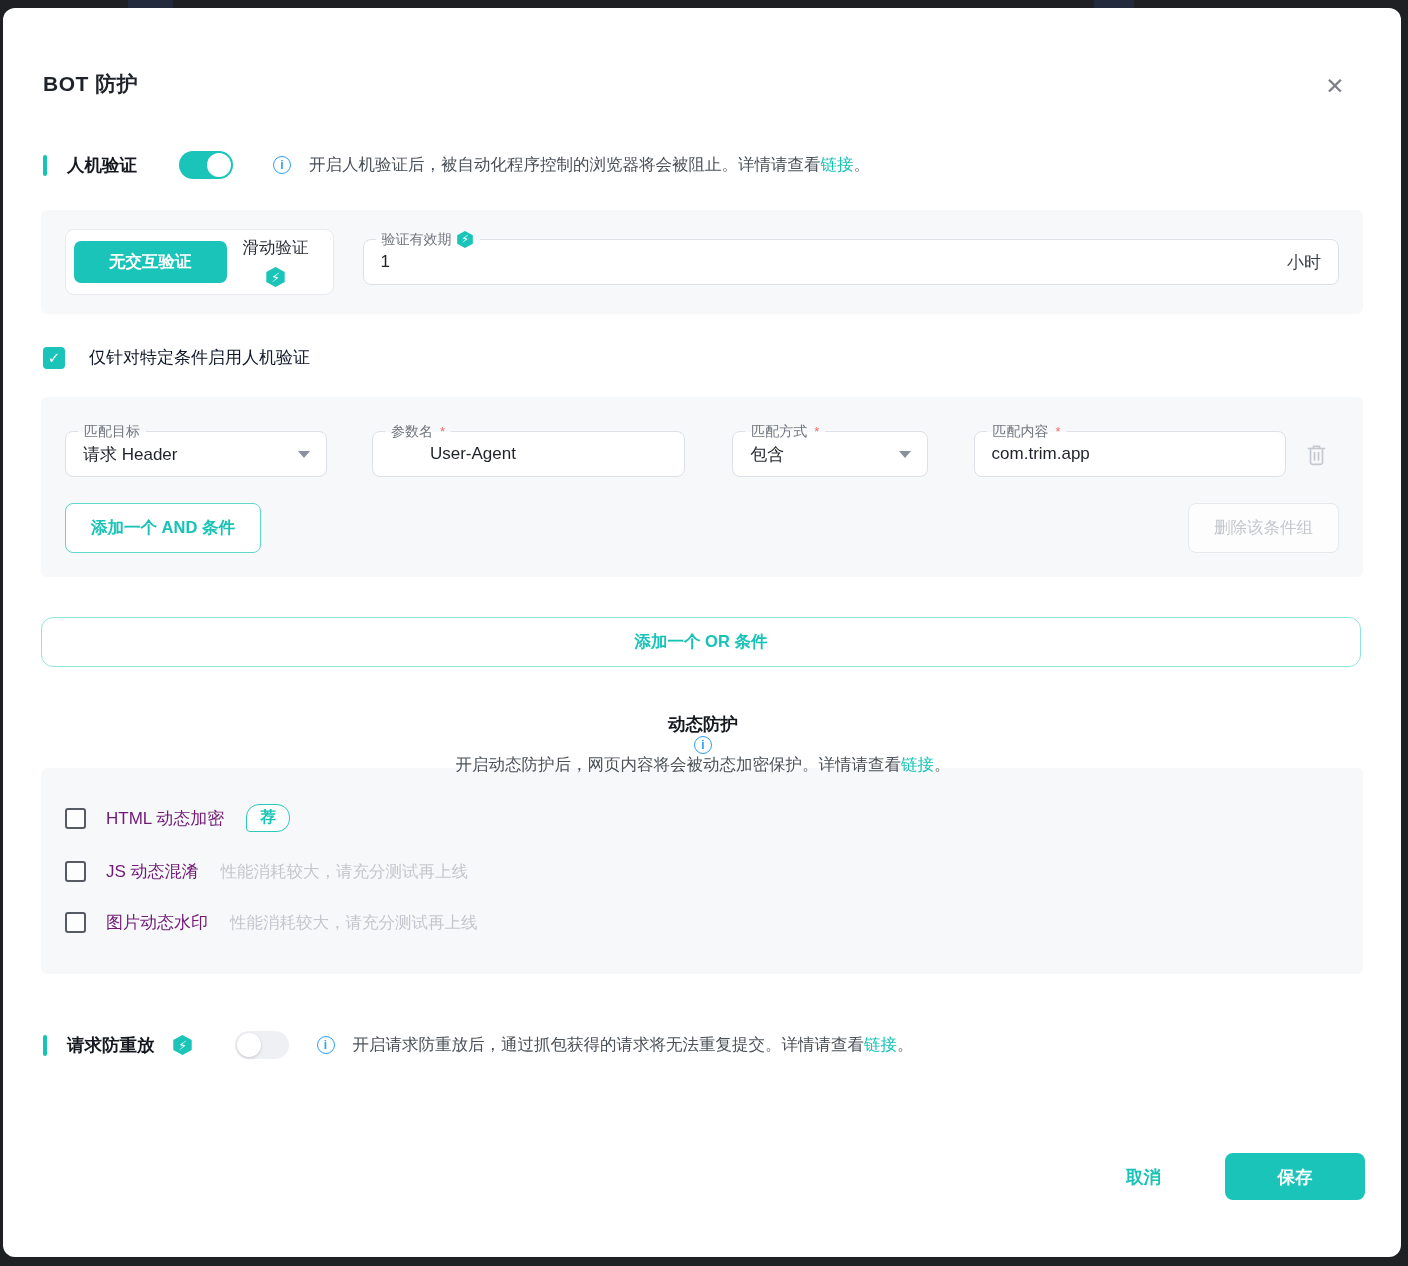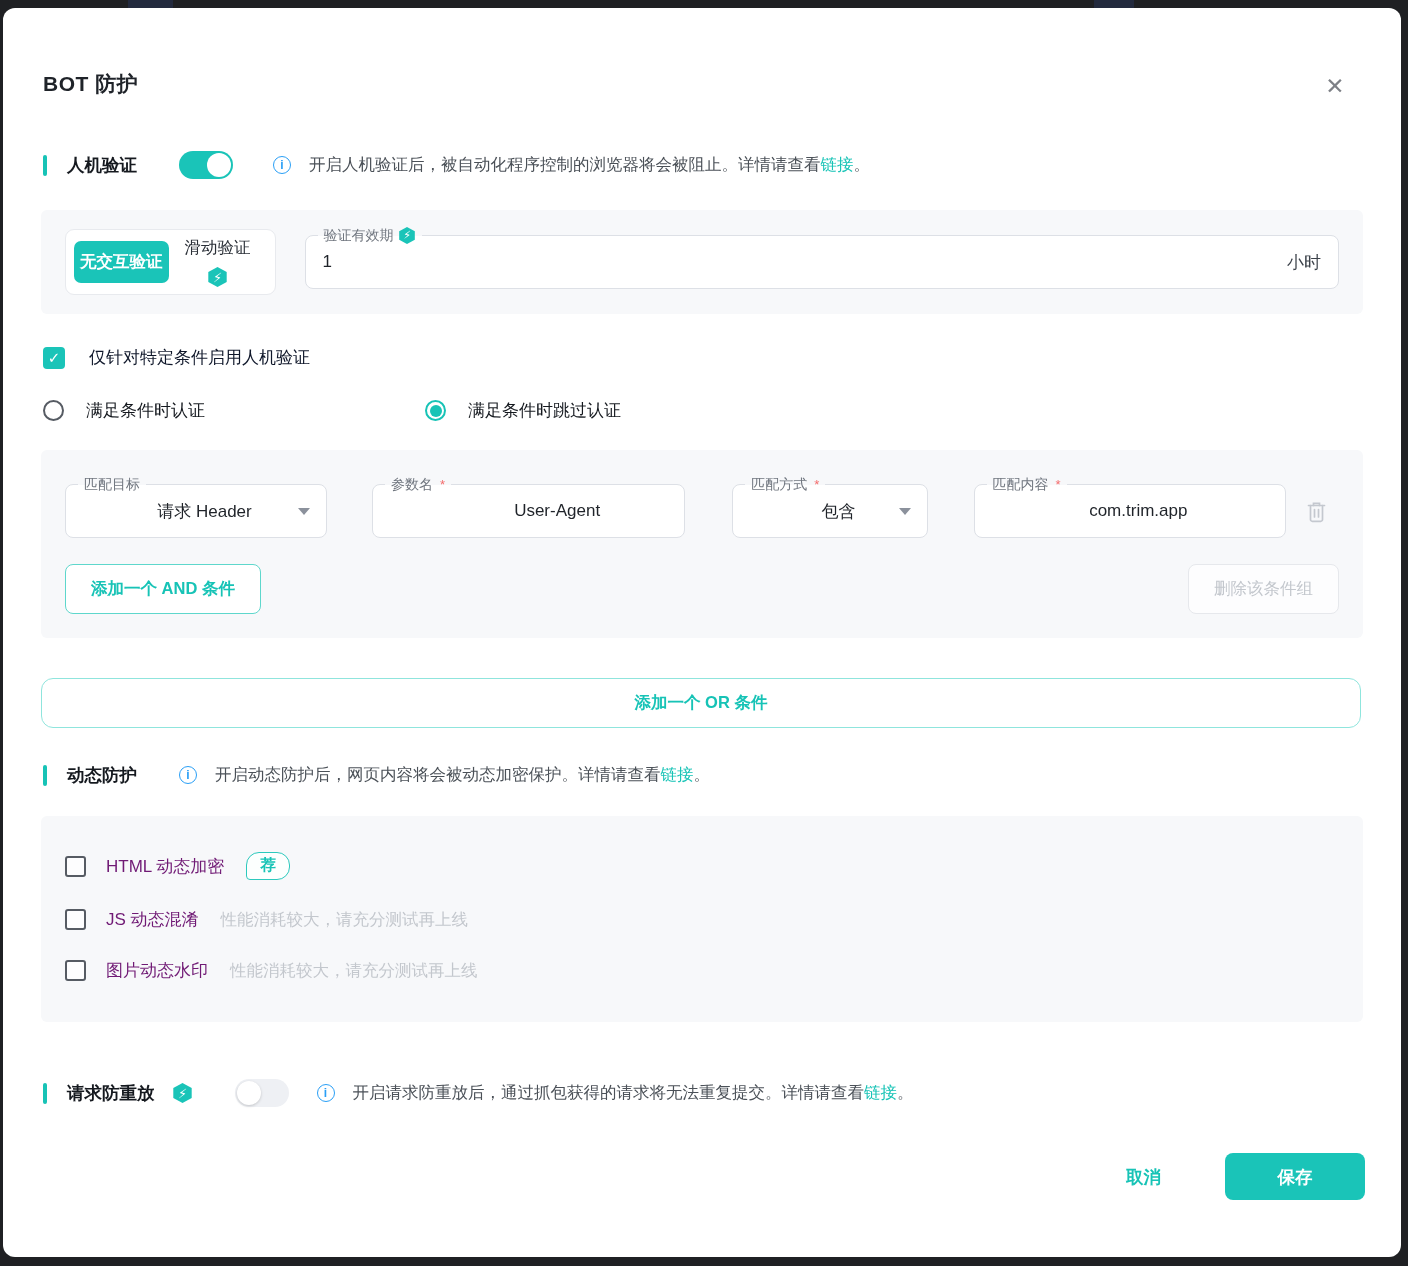--- a/index.html
+++ b/index.html
@@ -47,24 +47,24 @@
     display:inline-flex; align-items:center; justify-content:center;
     width:20px; height:20px; background:#1ac4b8; color:#fff;
     clip-path:polygon(50% 0,96% 25%,96% 75%,50% 100%,4% 75%,4% 25%);
     font-size:13px; flex:none;
   }
   
   .panel { background:#f7f8fa; border-radius:6px; margin-left:-2px; }
   .panel1 { margin-top:30px; height:104px; display:flex; align-items:center; padding:0 24px; }
   
   .seg-box { background:#fff; border:1px solid #e8eaee; border-radius:9px; padding:7px 8px; display:flex; align-items:center; flex:none; }
-  .seg-active { background:#1ac4b8; color:#fff; font-weight:bold; font-size:16.5px; border-radius:7px; padding:10px 6px; cursor:pointer; }
+  .seg-active { background:#1ac4b8; color:#fff; font-weight:bold; font-size:16.5px; border-radius:7px; padding:10px 35px; cursor:pointer; }
   .seg-plain { display:flex; align-items:center; gap:8px; font-size:16.5px; color:#2b3038; padding:0 16px; cursor:pointer;flex-direction:column; }
   
-  .ofield { position:relative; background:#fff; border:1px solid #dde0e6; border-radius:8px; height:54px; display:flex; align-items:center;justify-content:center; }
+  .ofield { position:relative; background:#fff; border:1px solid #dde0e6; border-radius:8px; height:46px; display:flex; align-items:center; }
   .olabel {
     position:absolute; top:-10px; left:12px; padding:0 6px;
     font-size:14px; color:#70767f; display:flex; align-items:center; gap:5px;
     background:linear-gradient(#f7f8fa 52%, #ffffff 52%); line-height:19px; white-space:nowrap;
   }
   .req { color:#f56c6c; font-size:13px; margin-left:2px; }
   .oval { font-size:17px; color:#1f2329; padding-left:17px; }
   .osuffix { margin-left:auto; padding-right:17px; font-size:17px; color:#3c424a; }
   .caret { position:absolute; right:16px; top:50%; margin-top:-3px; width:0; height:0;
     border-left:6px solid transparent; border-right:6px solid transparent; border-top:7px solid #8b919c; }
@@ -97,21 +97,21 @@
   .btn-del-group {
     margin-left:auto; background:#fdfdfe; border:1px solid #e6e8ec; color:#c3c7cd;
     font-size:16.5px; border-radius:8px; padding:13px 25px; cursor:default;
   }
   .btn-or {
     margin-top:40px; width:100%; margin-left:-2px; height:50px; background:#fff;
     border:1px solid #8fe5dd; border-radius:12px; color:#17c3b6; font-weight:bold;
     font-size:16.5px; cursor:pointer; display:flex; align-items:center; justify-content:center;
   }
   
-  .sec-row2 { margin-top:32px; }
+  .sec-row2 { margin-top:45px;flex-direction:column; }
   .panel3 { margin-top:26px; padding:36px 24px 40px 24px; }
   .opt-row { display:flex; align-items:center; }
   .opt-row + .opt-row { margin-top:28px; }
   .opt-label { font-size:17px; color:#701a75; margin-left:20px; }
   .badge-rec {
     margin-left:22px; border:1.5px solid #2cc9bd; color:#17c3b6; background:#fcfffe;
     font-size:15.5px; font-weight:bold; padding:2px 13px 3px;
     border-radius:13px 13px 13px 4px;
   }
   .opt-hint { font-size:16.5px; color:#c3c7cd; margin-left:22px; }
@@ -168,27 +168,20 @@
       <span class="oval">1</span>
       <span class="osuffix">小时</span>
     </div>
   </div>
 
   <div class="cb-row">
     <div class="cbox checked">✓</div>
     <div class="cb-label">仅针对特定条件启用人机验证</div>
   </div>
 
-  <div class="radio-row">
-    <div class="radio un"></div>
-    <div class="radio-label">满足条件时认证</div>
-    <div style="width:220px;"></div>
-    <div class="radio sel"></div>
-    <div class="radio-label">满足条件时跳过认证</div>
-  </div>
 
   <div class="panel panel2">
     <div class="cond-fields">
 
       <div class="ofield f-target">
         <span class="olabel">匹配目标</span>
         <span class="oval">请求 Header</span>
         <span class="caret"></span>
       </div>
 

